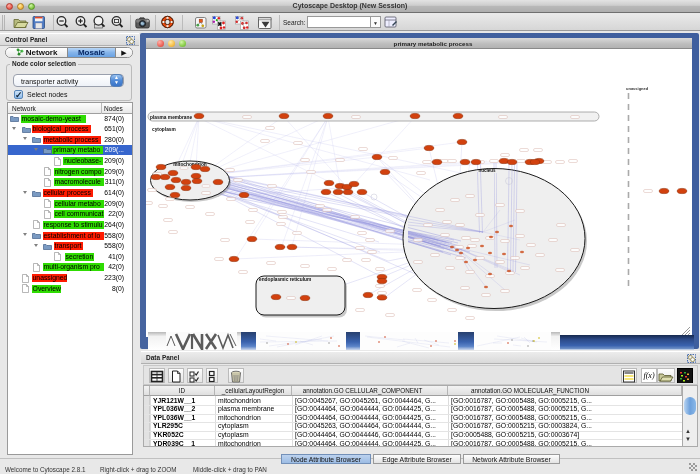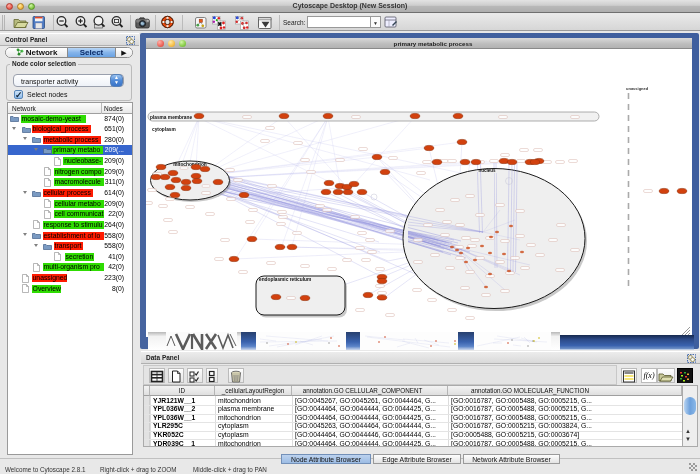--- a/index.html
+++ b/index.html
@@ -68,21 +68,21 @@
 #canvas { position:absolute; left:6px; top:16px; width:546px; height:288px; background:#fff; }
 
 
 #statusbar { left:0; top:458px; width:700px; height:16px; background:#e8e8e8; border-top:1px solid #c0c0c0; }
 #statusbar span { position:absolute; top:7px; font-size:6.3px; color:#333; }
 
 
 #dpanel { left:141px; top:350px; width:559px; height:108px; background:#e8e8e8; }
 #dpanel-hdr { left:0; top:1px; width:559px; height:13px; background:linear-gradient(#ececec,#d9d9d9); border-top:1px solid #fff; border-bottom:1px solid #b0b0b0; }
 #dpanel-hdr span { position:absolute; left:5px; top:2px; font-size:6.5px; font-weight:bold; color:#222; }
-#dtoolbar { left:2px; top:15px; width:474px; height:20px; background:#e4e4e4; border:1px solid #c8c8c8; }
+#dtoolbar { left:2px; top:15px; width:555px; height:20px; background:#e4e4e4; border:1px solid #c8c8c8; }
 .dbtn { position:absolute; top:2px; width:16px; height:15px; background:linear-gradient(#fdfdfd,#e6e6e6); border:1px solid #bbb; }
 #dtable { left:2px; top:35px; width:555px; height:62px; background:#fff; border:1px solid #aaa; overflow:hidden; }
 .col-hdr { position:absolute; top:0; height:10px; background:linear-gradient(#f3f3f3,#dfdfdf); border-right:1px solid #b5b5b5; border-bottom:1px solid #9f9f9f; font-size:6.3px; color:#111; text-align:center; line-height:10px; overflow:hidden; }
 .drow { position:absolute; height:8.2px; font-size:6.8px; line-height:8.2px; color:#000; white-space:nowrap; overflow:hidden; }
 .dcell { position:absolute; top:0; height:8.2px; overflow:hidden; padding-left:3px; }
 
 .btab { position:absolute; top:103.5px; height:10.5px; z-index:6; font-size:6.8px; line-height:10px; text-align:center; color:#111; background:linear-gradient(#fdfdfd,#e3e3e3); border:1px solid #9a9a9a; }
 .btab.sel { background:linear-gradient(#bcd2ee,#9cbce4); border-color:#7390b8; }
 </style></head>
 <body>
@@ -213,21 +213,21 @@
       <circle cx="5.6" cy="5.6" r="2" fill="#f6f6f6" stroke="#8a8044" stroke-width="0.8"></circle>
     </svg>
   </div>
   <div class="abs" id="seg">
     <div class="s1"><svg width="8" height="8" viewBox="0 0 8 8" style="vertical-align:-1px">
           <circle cx="2" cy="1.8" r="1.4" fill="#3aa23a"></circle>
           <circle cx="6" cy="3.2" r="1.4" fill="#56c456"></circle>
           <circle cx="3" cy="6.2" r="1.4" fill="#2a8a2a"></circle>
           <path d="M2 1.8 L6 3.2 L3 6.2 Z" fill="none" stroke="#2a8a2a" stroke-width="0.6"></path>
         </svg> Network</div>
-    <div class="s2">Select</div>
+    <div class="s2">Mosaic</div>
     <div class="s3">▶</div>
   </div>
   <div class="abs" id="grplbl">Node color selection</div>
   <div class="abs" id="grp"></div>
   <div class="abs" id="combo">
       <span class="txt">transporter activity</span>
       <span class="btn">▲<br>▼</span>
     </div>
   <div class="abs" id="chk">✓</div>
   <div class="abs" id="chklbl">Select nodes</div>

